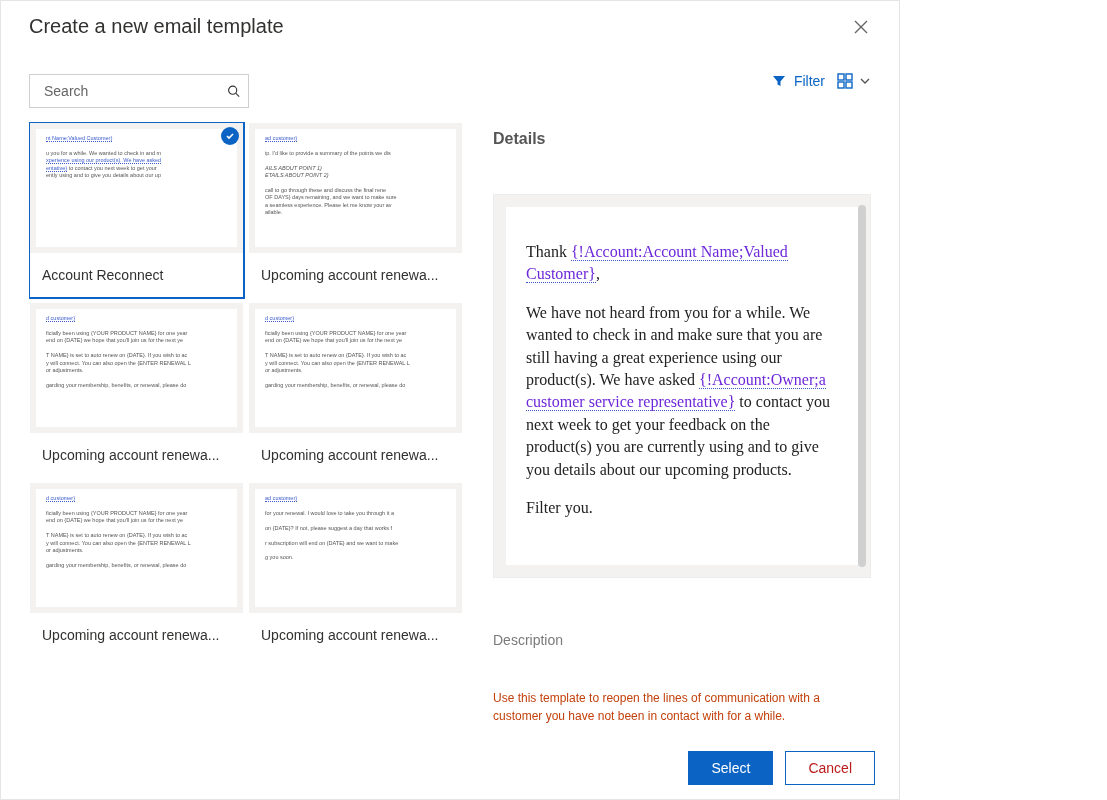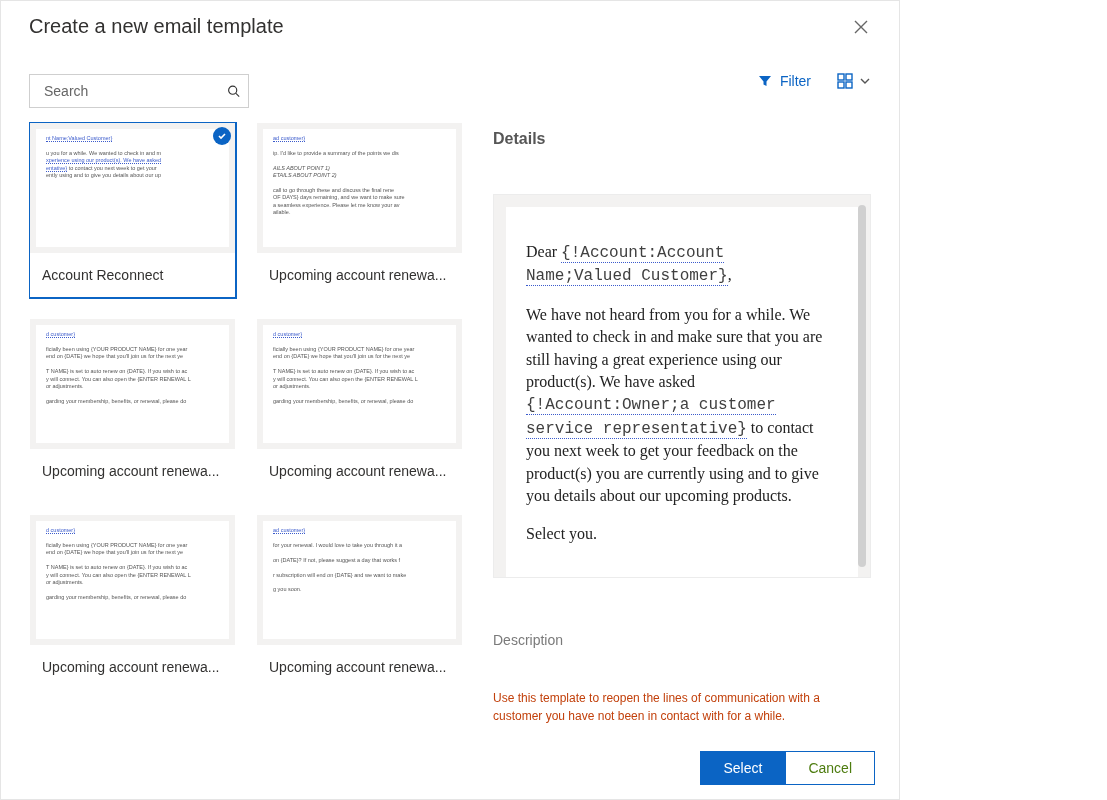--- a/index.html
+++ b/index.html
@@ -5,46 +5,46 @@
   * { box-sizing: border-box; }
   html, body { margin:0; padding:0; font-family:"Segoe UI", Arial, sans-serif; font-size:14px; color:#323130; background:#fff; }
   .dialog { width:900px; height:800px; position:relative; display:flex; flex-direction:column; border:1px solid #e5e5e5;}
   .header { display:flex; align-items:center; justify-content:space-between; padding:14px 28px 6px 28px; }
   .header h1 { font-size:20px; font-weight:400; margin:0; }
   .close-x { width:20px; height:20px; display:inline-flex; align-items:center; justify-content:center; color:#666; cursor:pointer;}
   .toolbar { display:flex; align-items:center; justify-content:space-between; padding:10px 28px 14px 28px;}
   .search-wrap { width:220px; height:34px; border:1px solid #cfcfcf; display:flex; align-items:center; padding:0 8px 0 12px; background:#fff;margin-top:20px;}
   .search-wrap input { border:none; outline:none; flex:1; font-size:14px; color:#333; background:transparent;}
   .search-wrap input::placeholder { color:#666; }
-  .right-tools { display:flex; align-items:flex-end; gap:26px; }
+  .right-tools { display:flex; align-items:flex-end; gap:12px; }
   .filter-btn { display:flex; align-items:center; gap:8px; color:#0b64c4; cursor:pointer; }
   .icon-funnel { width:14px; height:14px; }
   .view-btn { display:flex; align-items:center; gap:6px; color:#0b64c4; cursor:pointer; }
   .body { flex:1; display:flex; overflow:hidden; padding:0 28px 10px 28px; gap:24px; }
   .gallery { width:440px; overflow-y:auto; padding-right:6px; }
   .gallery::-webkit-scrollbar { width:8px; }
   .gallery::-webkit-scrollbar-thumb { background:#c8c8c8; }
-  .cards { display:grid; grid-template-columns:1fr 1fr; gap:20px; }
+  .cards { display:grid; grid-template-columns:1fr 1fr; gap:4px; }
   .card { border:1px solid transparent; background:#fff; cursor:pointer; display:flex; flex-direction:column; }
   .card .thumb { height:130px; background:#f3f2f1; display:flex; align-items:flex-start; justify-content:center; padding:6px; position:relative;}
   .card .page { width:100%; height:100%; background:#fff; padding:6px 6px 6px 10px; overflow:hidden; font-size:5.5px; line-height:1.35; color:#555; font-family:"Segoe UI", Arial, sans-serif;}
   .card .page .blue { color:#3b5bcc; border-bottom:1px dotted #3b5bcc;}
   .card .label { height:44px; display:flex; align-items:center; padding:0 12px; font-size:14px; color:#323130; white-space:nowrap; overflow:hidden; text-overflow:ellipsis; background:#fff;}
   .card.selected { outline:2px solid #0b64c4; outline-offset:-1px; }
   .check-badge { position:absolute; top:4px; right:4px; width:18px; height:18px; border-radius:50%; background:#0b64c4; display:flex; align-items:center; justify-content:center; }
   .details { flex:1; display:flex; flex-direction:column; padding-top:2px;gap:36px;}
   .details-head { font-size:16px; font-weight:600; color:#565656; padding:6px 0 10px 0;}
   .preview-box { flex:1; border:1px solid #ececec; background:#f3f2f1; padding:12px 12px; position:relative; overflow:auto;}
   .preview-page { background:#fff; padding:18px 20px; font-family:"Times New Roman", serif; font-size:16px; color:#222; line-height:1.4; min-height:100%;}
-  .preview-page .merge { color:#404040; border-bottom:1px dotted #3b5bcc;font-family:Liberation Mono, monospace;}
+  .preview-page .merge { color:#6d28d9; border-bottom:1px dotted #3b5bcc;}
   .preview-scroll { position:absolute; top:10px; right:4px; width:8px; bottom:10px; background:#d0d0d0; border-radius:4px;}
   .desc-label { font-size:14px; color:#7a7a7a; padding:18px 0 6px 0;}
   .desc-text  { font-size:12px; color:#c2410c; line-height:1.45;}
-  .footer { height:64px; display:flex; align-items:center; justify-content:flex-end; gap:0; padding:0 24px; border-top:1px solid transparent;}
-  .btn { height:34px; padding:0 22px; font-size:14px; border:1px solid #0b64c4; display:inline-flex; align-items:center; justify-content:center; cursor:pointer; background:#fff; color:#4d7c0f;}
+  .footer { height:64px; display:flex; align-items:center; justify-content:flex-end; gap:12px; padding:0 24px; border-top:1px solid transparent;}
+  .btn { height:34px; padding:0 22px; font-size:14px; border:1px solid #0b64c4; display:inline-flex; align-items:center; justify-content:center; cursor:pointer; background:#fff; color:#b91c1c;}
   .btn.primary { background:#0b64c4; color:#fff; }
   svg { display:block; }
 </style>
 </head>
 <body>
 
 <div class="dialog">
 
   <div class="header">
     <h1>Create a new email template</h1>
@@ -130,26 +130,26 @@
             <div class="label">Upcoming account renewa...</div>
           </div>
         </div>
     </div>
 
     <div class="details">
       <div class="details-head">Details</div>
       <div class="preview-box">
         <div class="preview-page">
           <p>
-            <span>Dear </span><span class="merge">{!Account:Account Name;Valued Customer}</span><span>,</span>
+            <span>Thank </span><span class="merge">{!Account:Account Name;Valued Customer}</span><span>,</span>
           </p>
           <p>
             <span>We have not heard from you for a while. We wanted to check in and make sure that you are still having a great experience using our product(s). We have asked </span><span class="merge">{!Account:Owner;a customer service representative}</span><span> to contact you next week to get your feedback on the product(s) you are currently using and to give you details about our upcoming products.</span>
           </p>
-          <p>Select you.</p>
+          <p>Filter you.</p>
         </div>
         <div class="preview-scroll"></div>
       </div>
       <div class="desc-label">Description</div>
       <div class="desc-text">Use this template to reopen the lines of communication with a customer you have not been in contact with for a while.</div>
     </div>
 
   </div>
 
   <div class="footer">

